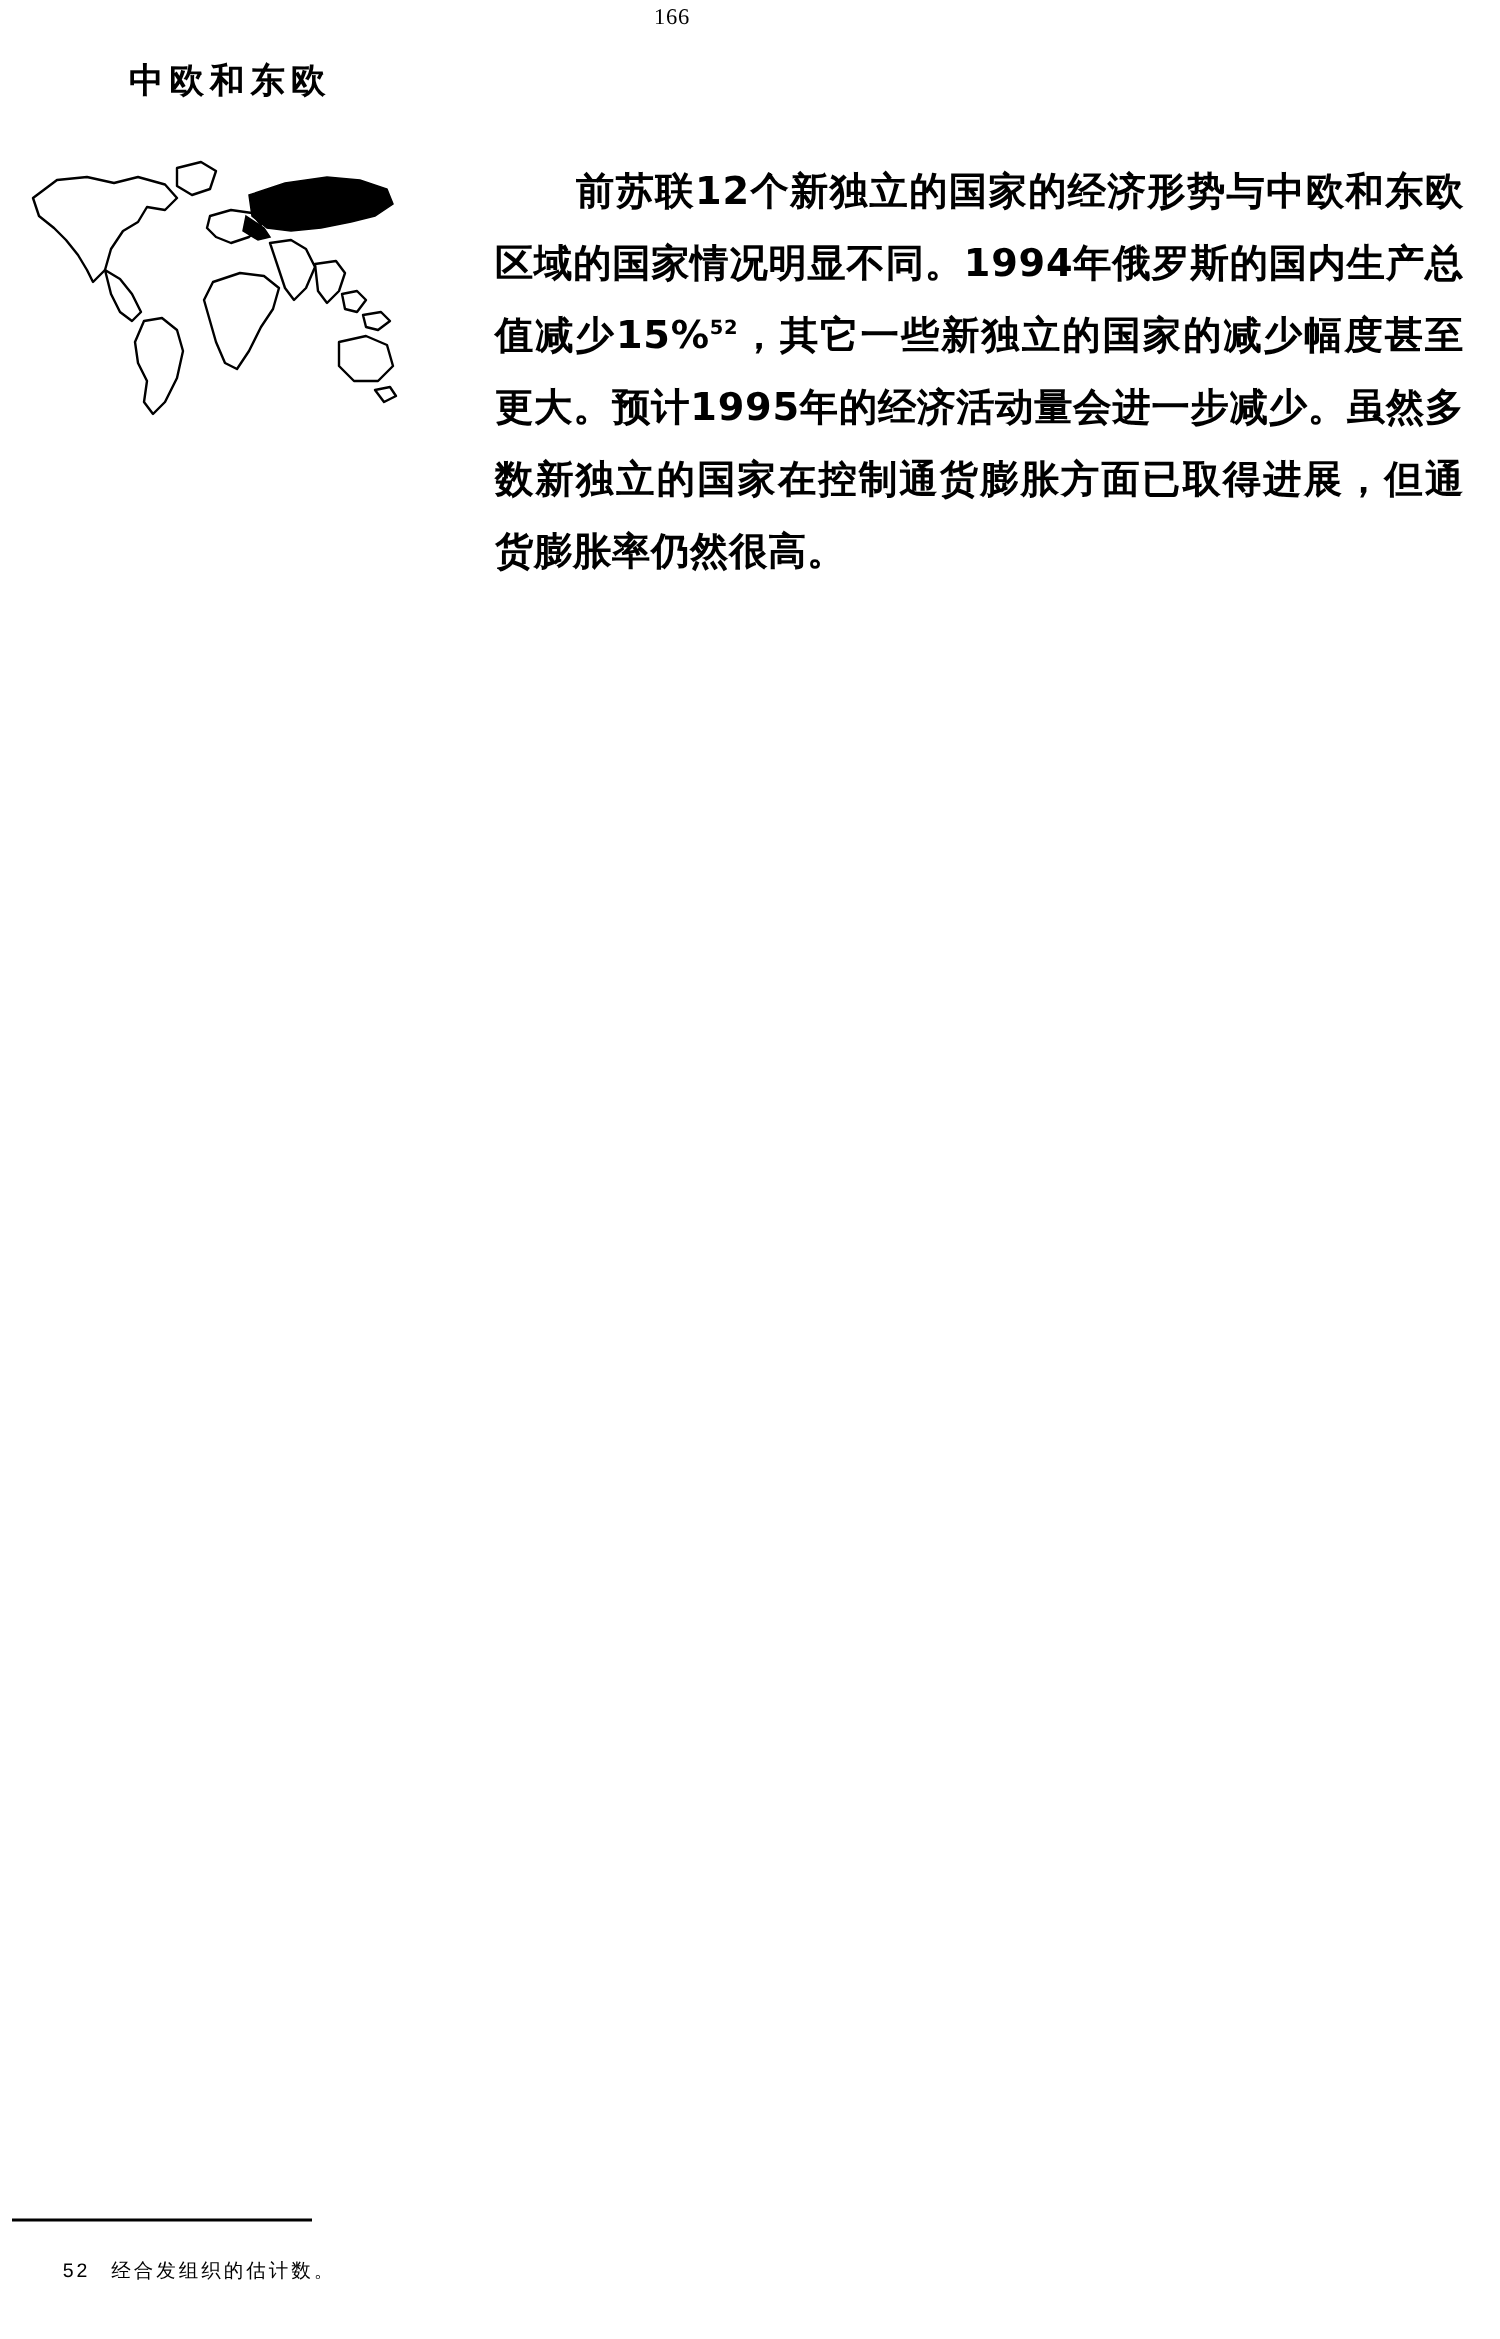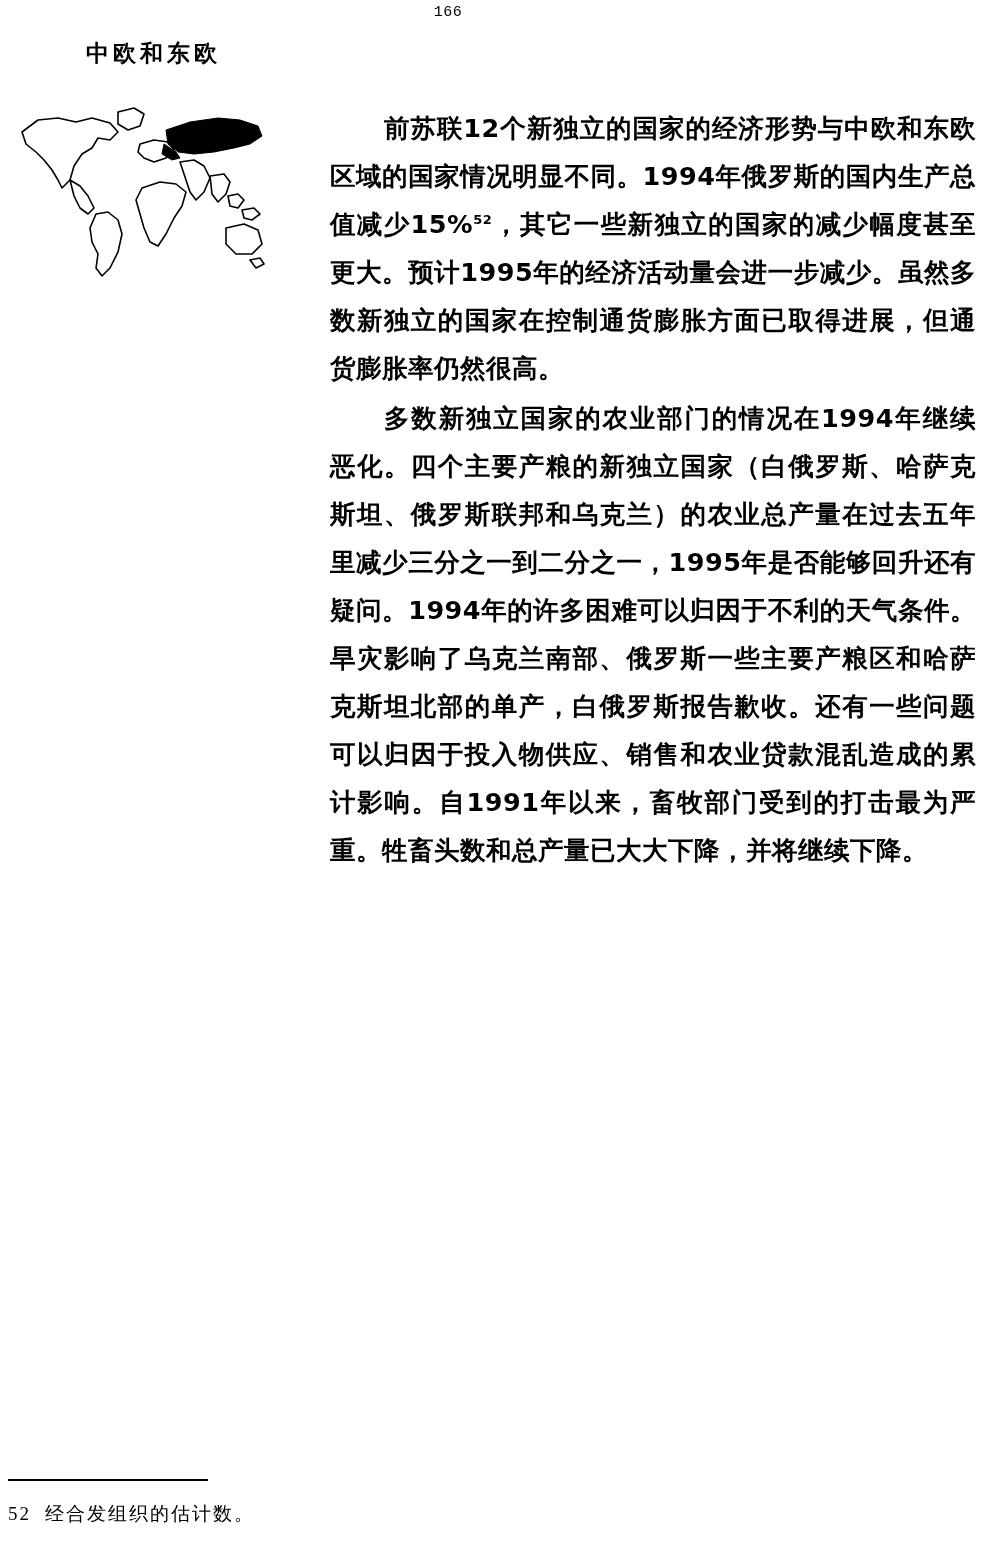--- a/index.html
+++ b/index.html
@@ -19,21 +19,21 @@
     position: absolute;
     inset: 0;
   }
   .page-number {
     position: absolute;
     top: 4px;
     left: 0;
     width: 896px;
     text-align: center;
     font-size: 15px;
-    font-family: Liberation Mono, monospace;
+    font-family: Liberation Serif, serif;
     letter-spacing: 0.5px;
   }
   .section-heading {
     position: absolute;
     top: 38px;
     left: 86px;
     font-size: 23px;
     font-weight: bold;
     letter-spacing: 4px;
     font-family: "DejaVu Sans", sans-serif;
@@ -56,24 +56,25 @@
     bottom: 28px;
     width: 250px;
   }
   .footnote-rule {
     width: 200px;
     height: 2px;
     background: #000;
     margin-bottom: 16px;
   }
   .footnote-text {
-    font-size: 19px;
+    font-size: 13px;
     line-height: 34px;
     letter-spacing: 2px;
-    font-family: Liberation Serif, serif;
+    font-family: Liberation Sans, sans-serif;
+    text-align: center;
   }
   .footnote-text .fn-num {
     margin-right: 14px;
   }
   
   .body-column {
     position: absolute;
     top: 104px;
     left: 330px;
     width: 648px;
@@ -138,16 +139,15 @@
 
   <div class="footnote-wrap">
     <div class="footnote-rule"></div>
     <div class="footnote-text">
       <span class="fn-num">52</span><span>经合发组织的估计数。</span>
     </div>
   </div>
 
   <div class="body-column">
     <p class="para"><span>前苏联12个新独立的国家的经济形势与中欧和东欧区域的国家情况明显不同。1994年俄罗斯的国内生产总值减少15%</span><sup>52</sup><span>，其它一些新独立的国家的减少幅度甚至更大。预计1995年的经济活动量会进一步减少。虽然多数新独立的国家在控制通货膨胀方面已取得进展，但通货膨胀率仍然很高。</span></p>
-    <p class="para">多数新独立国家的农业部门的情况在1994年继续恶化。四个主要产粮的新独立国家（白俄罗斯、哈萨克斯坦、俄罗斯联邦和乌克兰）的农业总产量在过去五年里减少三分之一到二分之一，1995年是否能够回升还有疑问。1994年的许多困难可以归因于不利的天气条件。旱灾影响了乌克兰南部、俄罗斯一些主要产粮区和哈萨克斯坦北部的单产，白俄罗斯报告歉收。还有一些问题可以归因于投入物供应、销售和农业贷款混乱造成的累计影响。自1991年以来，畜牧部门受到的打击最为严重。牲畜头数和总产量已大大下降，并将继续下降。</p>
   </div>
 
 </div>
 
 </body></html>

